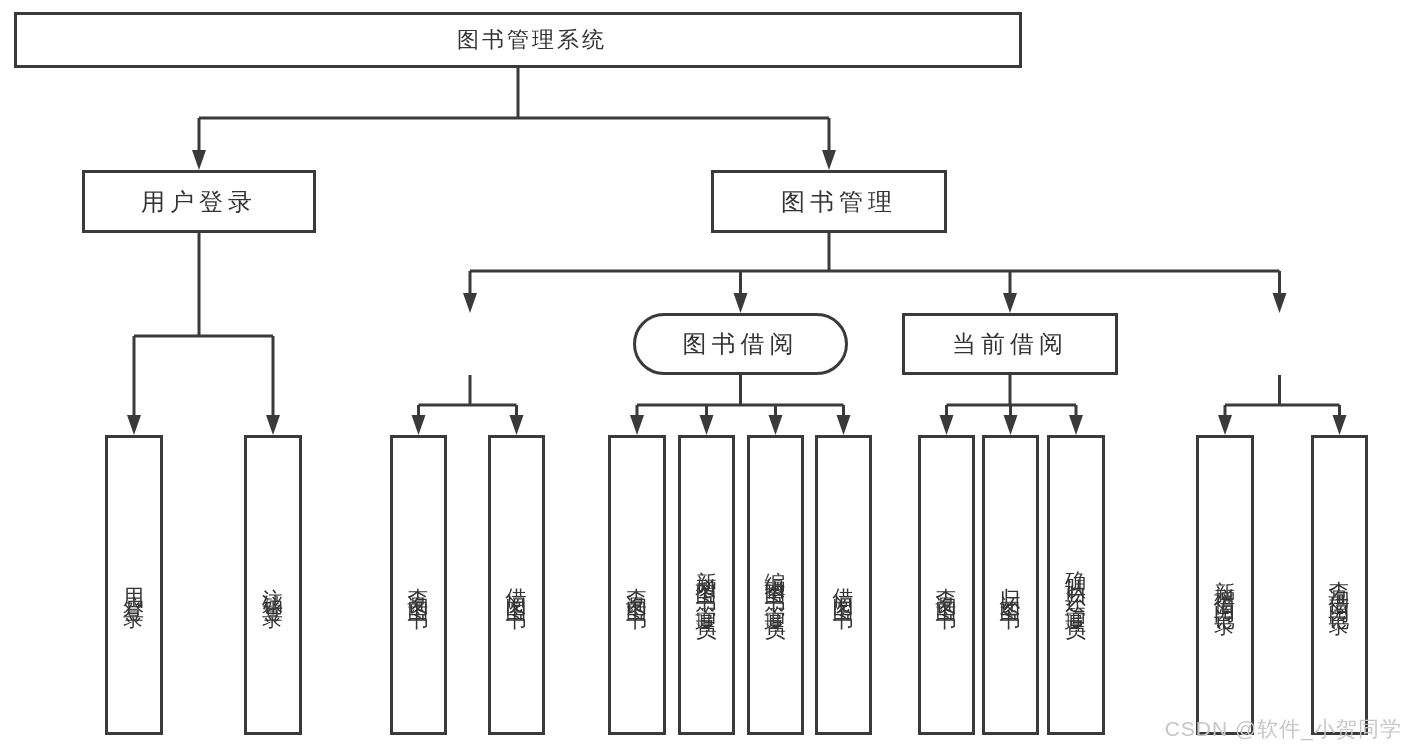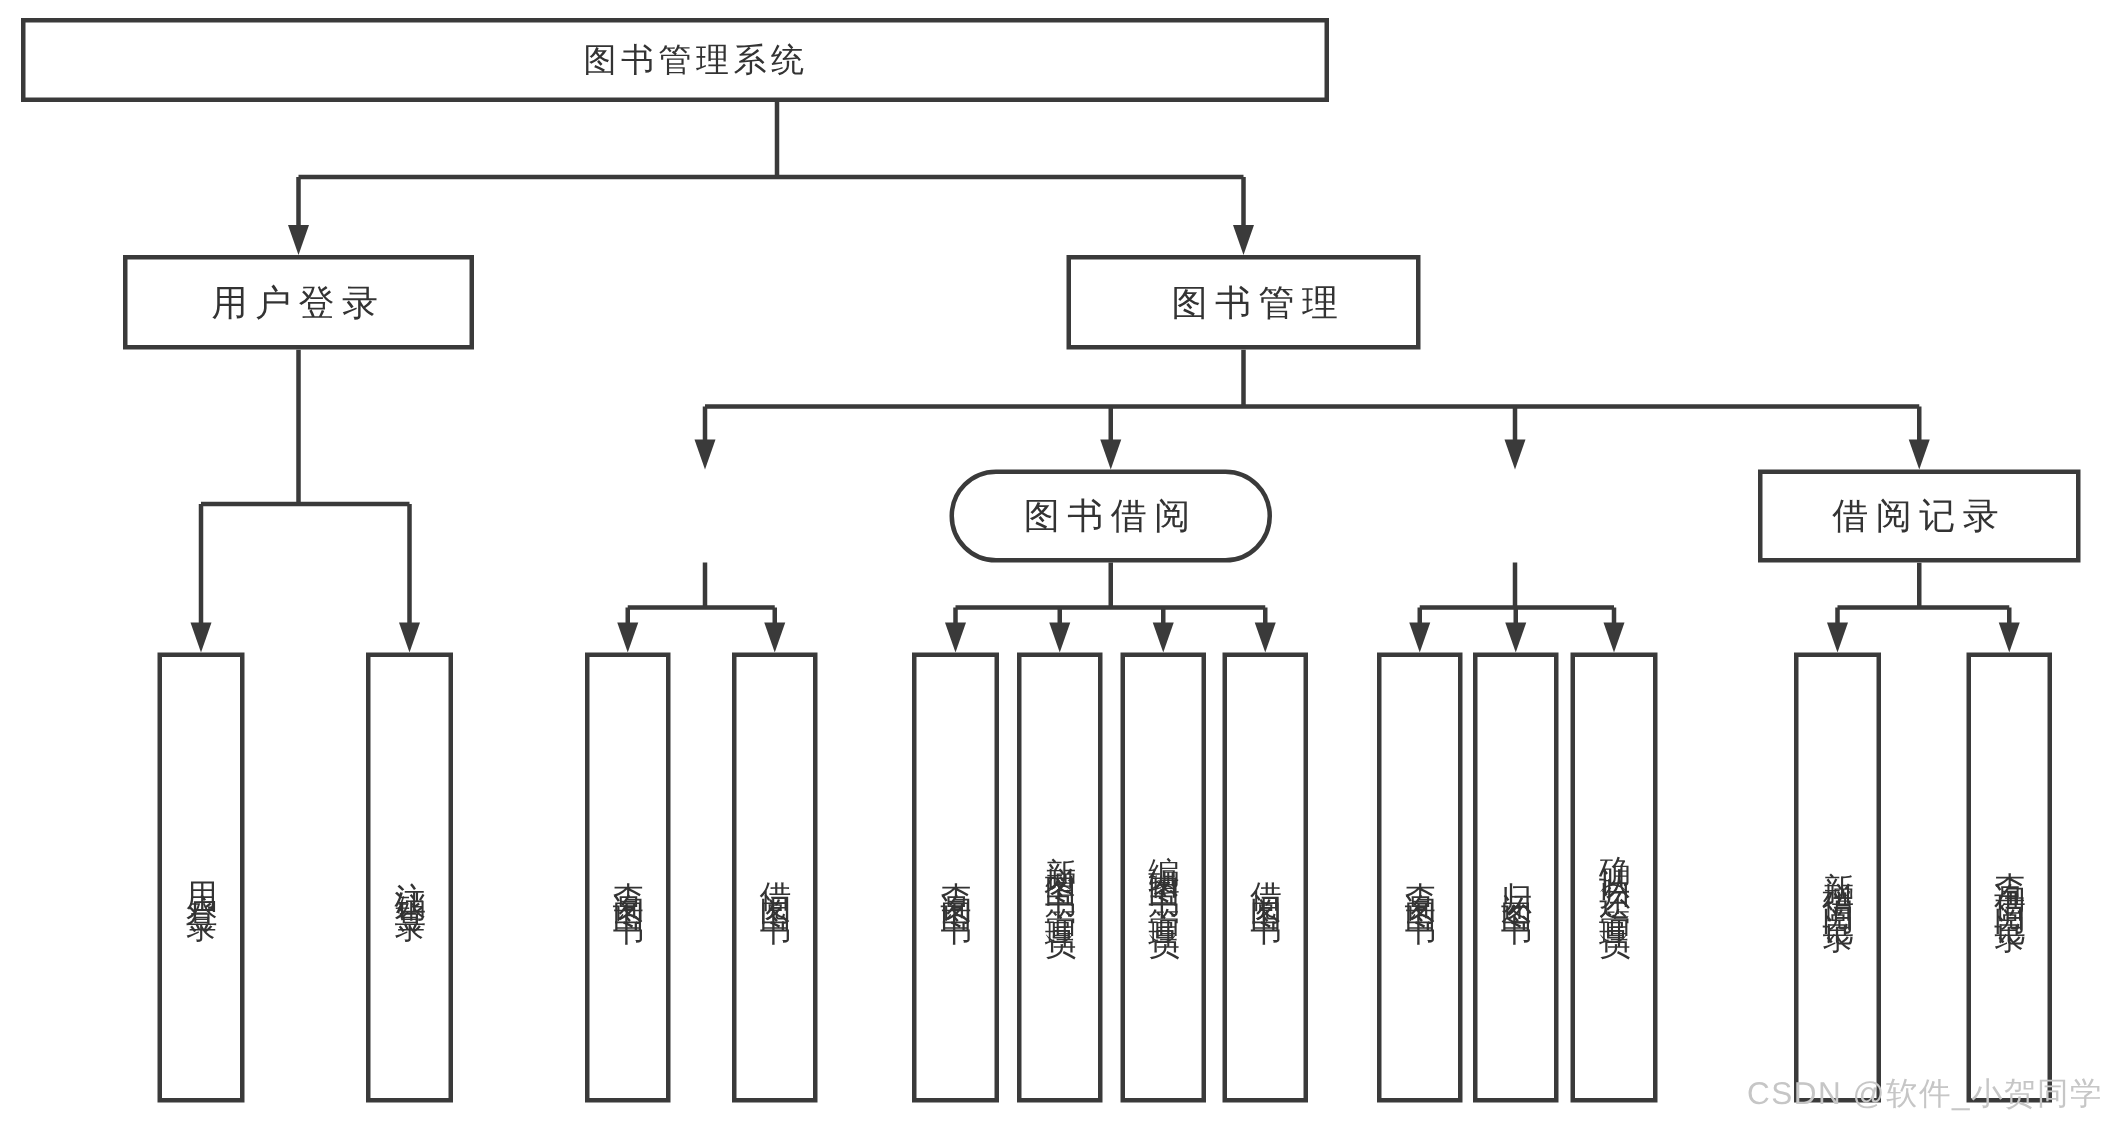--- a/index.html
+++ b/index.html
@@ -90,27 +90,27 @@
       <polygon points="1003.5,415 1017.5,415 1010.5,435"></polygon>
       <polygon points="1069,415 1083,415 1076,435"></polygon>
     </g>
     <g>
       <path d="M1279.5,375 V405 M1225,405 H1339.5 M1225,405 V417 M1339.5,405 V417"></path>
       <polygon points="1218,415 1232,415 1225,435"></polygon>
       <polygon points="1332.5,415 1346.5,415 1339.5,435"></polygon>
     </g>
   </svg>
 
-  <div class="node root" style="left:14px;top:12px;width:872px;height:56px;padding-left:28px;">图书管理系统</div>
+  <div class="node root" style="left:14px;top:12px;width:1008px;height:56px;padding-left:28px;">图书管理系统</div>
 
   <div class="node hnode" style="left:82px;top:170px;width:234px;height:63px;">用户登录</div>
   <div class="node hnode" style="left:711px;top:170px;width:236px;height:63px;padding-left:20px;">图书管理</div>
 
   <div class="node hnode" style="left:633px;top:313px;width:215px;height:62px;border-radius:31px;">图书借阅</div>
-  <div class="node hnode" style="left:1172px;top:313px;width:215px;height:62px;">借阅记录</div>
+  <div class="node hnode" style="left:902px;top:313px;width:216px;height:62px;">当前借阅</div>
 
   <div class="node vnode" style="left:105px;width:58px;">用户登录</div>
   <div class="node vnode" style="left:244px;width:58px;">注销登录</div>
 
   <div class="node vnode" style="left:390px;width:57px;">查询图书</div>
   <div class="node vnode" style="left:488px;width:57px;">借阅图书</div>
 
   <div class="node vnode" style="left:608px;width:58px;">查询图书</div>
   <div class="node vnode" style="left:678px;width:57px;">新增图书（管理员）</div>
   <div class="node vnode" style="left:747px;width:57px;">编辑图书（管理员）</div>

